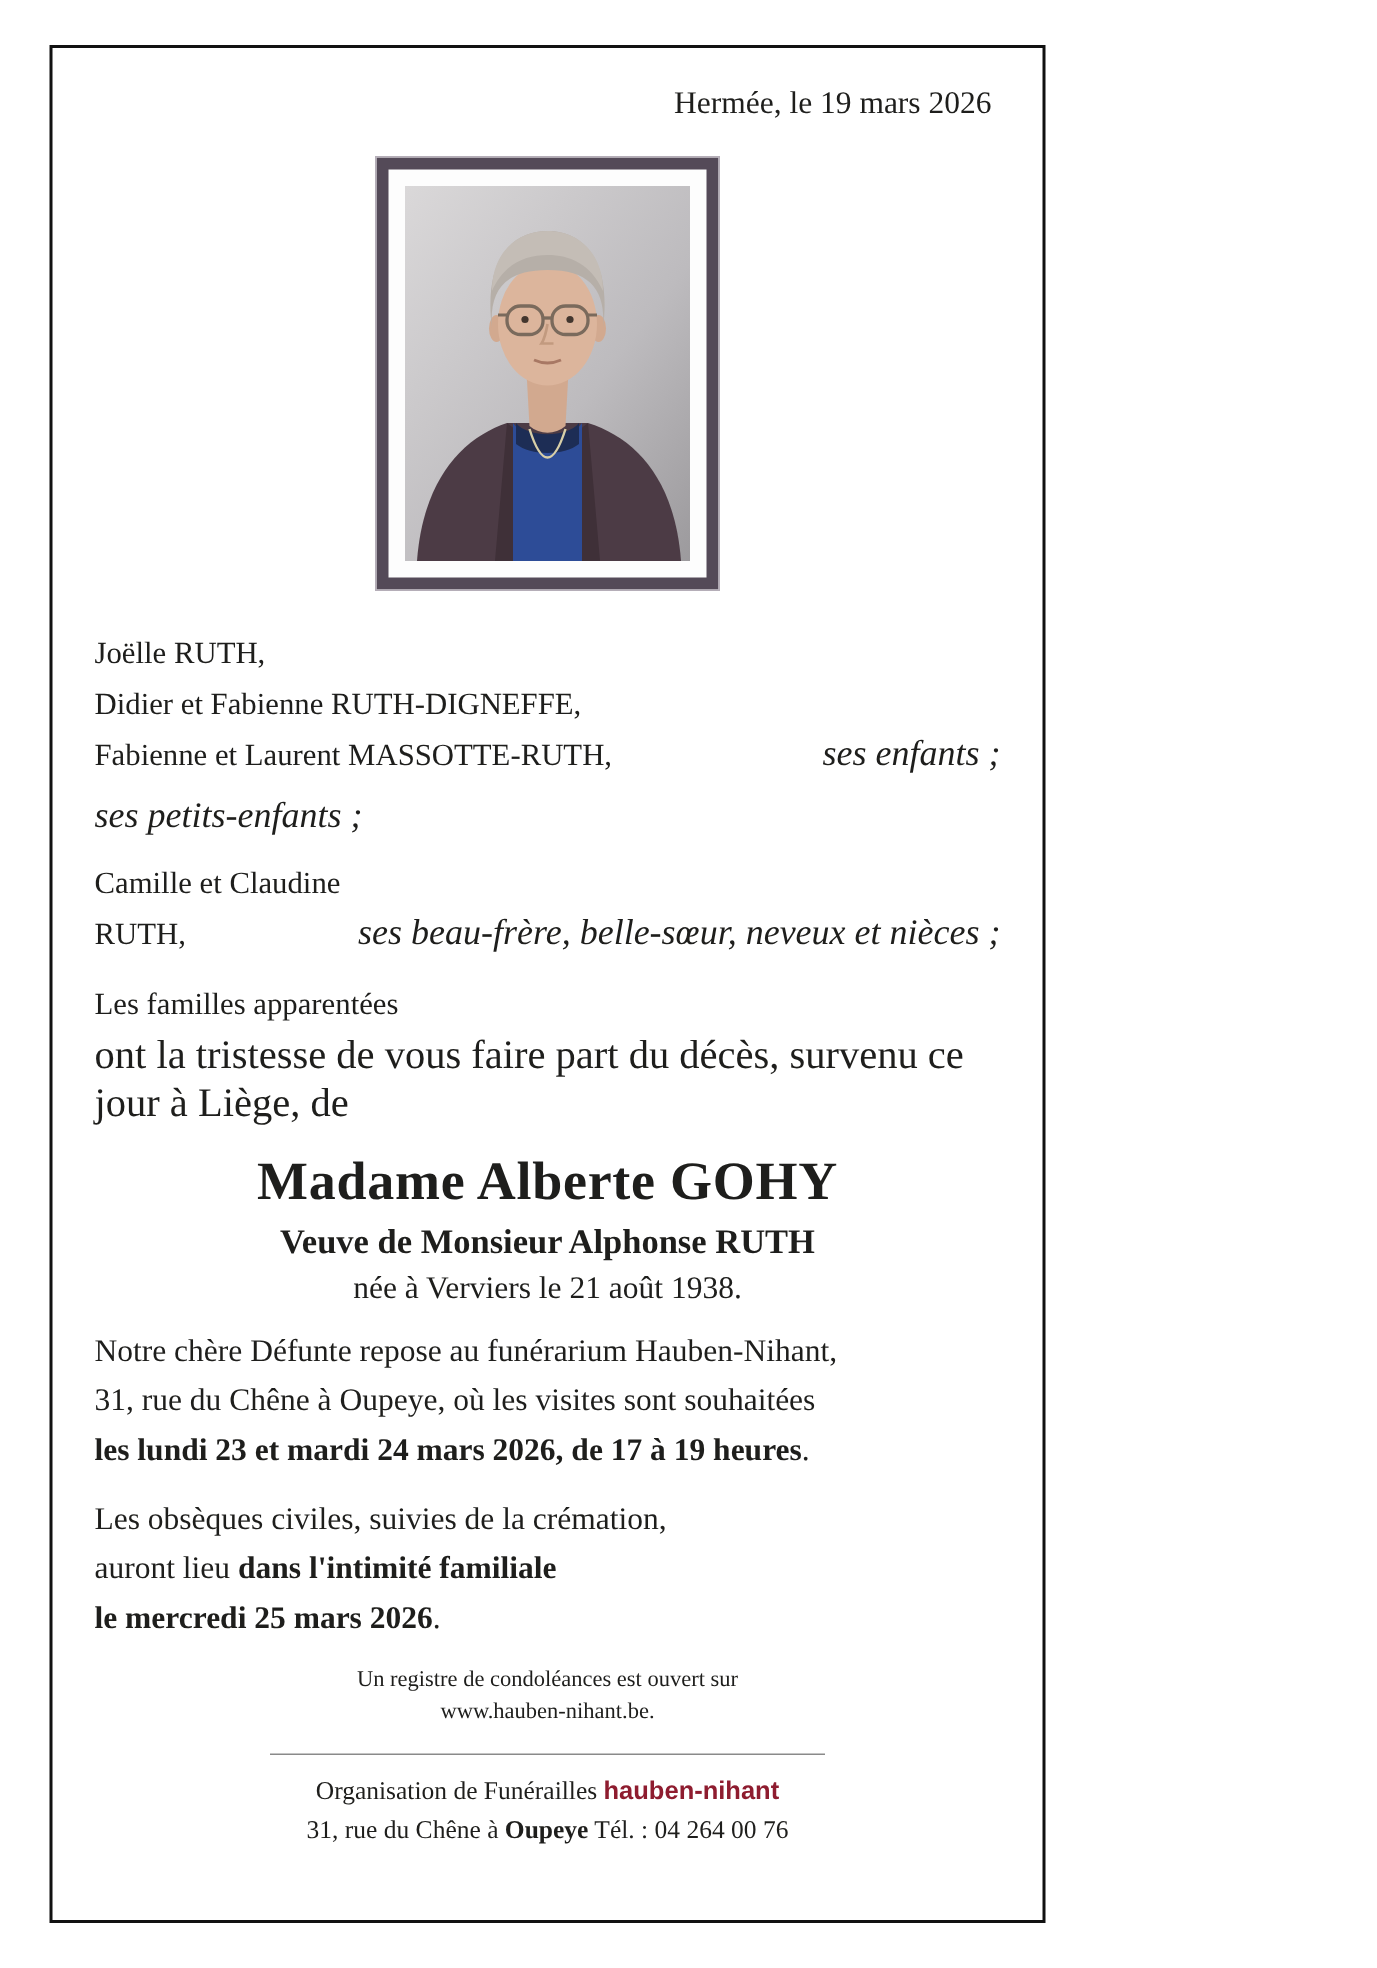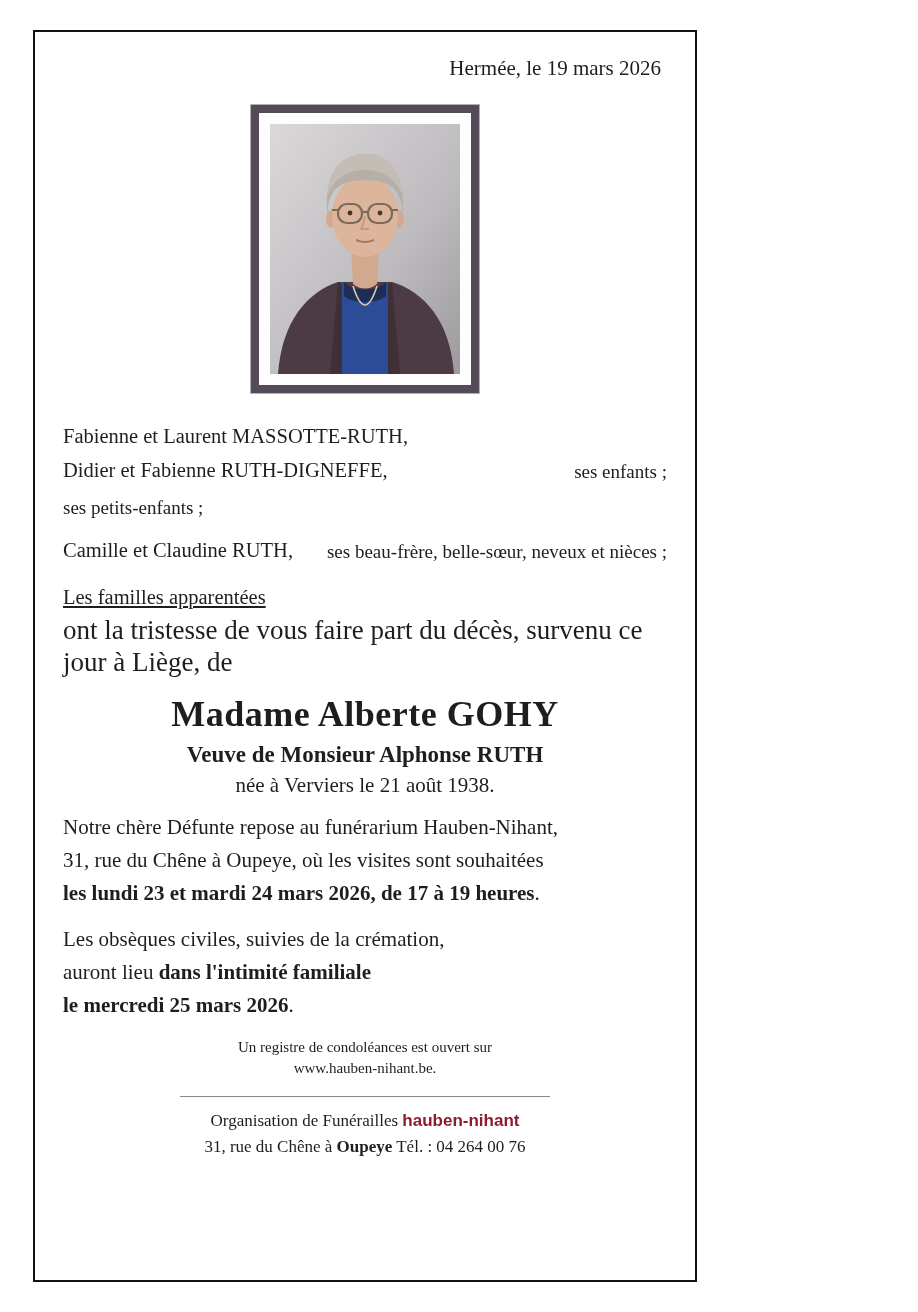--- a/index.html
+++ b/index.html
@@ -32,25 +32,26 @@
   .photo-frame svg { display: block; }
   .family { margin-top: 26px; }
   .family-group {
     display: flex; justify-content: space-between; align-items: flex-end;
     margin-top: 10px;
   }
   .family-group:first-child { margin-top: 0; }
   .family-line { font-size: 20.5px; line-height: 34px; }
   .family-line.indent { padding-left: 26px; }
   .relation {
-    font-size: 19px;
+    font-style: italic;
+    font-size: 24px;
     padding-bottom: 4px;
     white-space: nowrap;
   }
-  .closing { margin-top: 13px; font-size: 20.5px; line-height: 34px; text-decoration: underline; }
+  .closing { margin-top: 13px; font-size: 20.5px; line-height: 34px; }
   .announcement { font-size: 27px; line-height: 32px; }
   .deceased-name {
     margin-top: 15px; text-align: center;
     font-size: 36px; font-weight: bold; letter-spacing: 0.5px;
   }
   .deceased-widow { margin-top: 7px; text-align: center; font-size: 23px; font-weight: bold; }
   .deceased-birth { margin-top: 5px; text-align: center; font-size: 21px; }
   .para { margin-top: 13px; text-align: left; font-size: 21px; line-height: 33px; }
   .para b { font-weight: bold; }
   .register { margin-top: 15px; text-align: center; font-size: 15px; line-height: 21px; }
@@ -105,22 +106,23 @@
         <path d="M95 92 C94 98 93 102 91 105 L99 105" fill="none" stroke="#c29a7f" stroke-width="1.8"></path>
         <path d="M86 116 Q95 120 104 116" fill="none" stroke="#a87864" stroke-width="2"></path>
         <path d="M83 162 Q95 200 107 162" fill="none" stroke="#d8cfa8" stroke-width="1.6"></path>
       </svg>
     </div>
 
     <div class="family">
 
       <div class="family-group">
         <div>
+          <div class="family-line">Joëlle RUTH,</div>
+          <div class="family-line">Didier et Fabienne RUTH-DIGNEFFE,</div>
           <div class="family-line">Fabienne et Laurent MASSOTTE-RUTH,</div>
-          <div class="family-line">Didier et Fabienne RUTH-DIGNEFFE,</div>
         </div>
         <div class="relation">ses enfants ;</div>
       </div>
 
       <div class="family-group">
         <div class="relation">ses petits-enfants ;</div>
       </div>
 
       <div class="family-group">
         <div>

